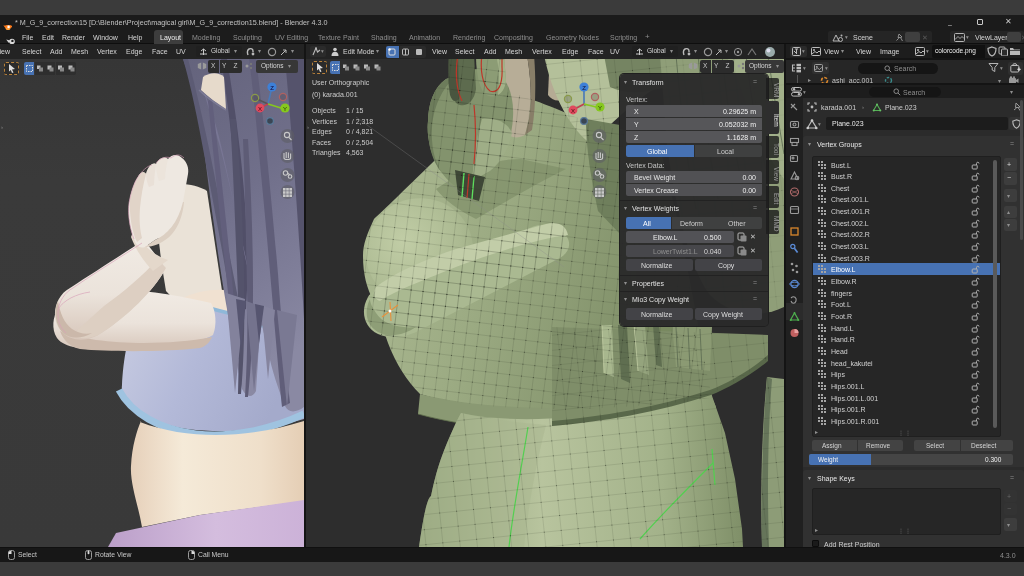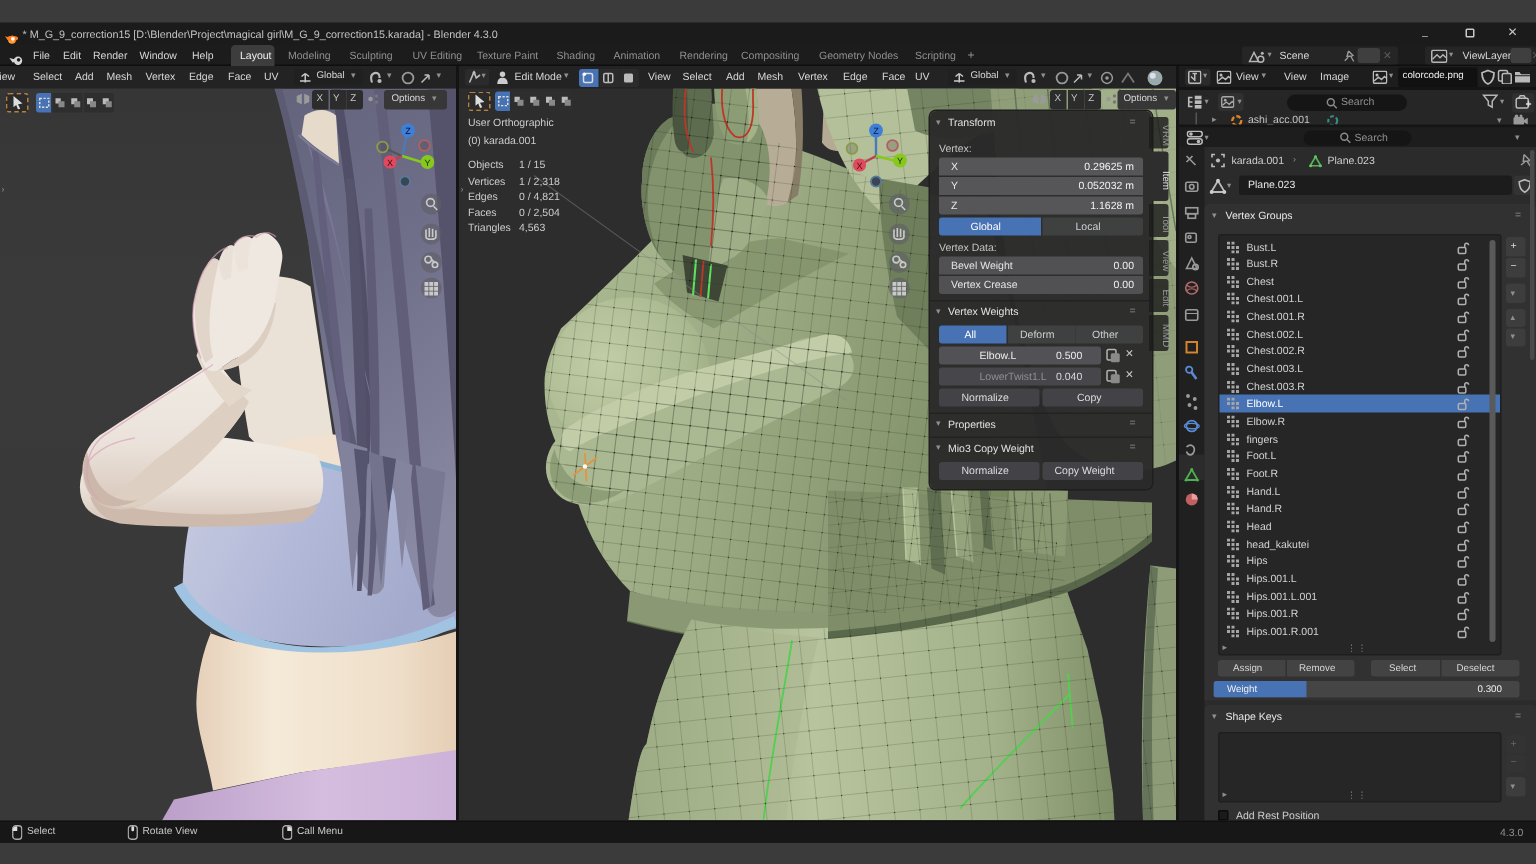--- a/index.html
+++ b/index.html
@@ -14,21 +14,21 @@
 
 <div class="a" style="left:0;top:15px;width:1024px;height:15px;background:#1b1b1b"></div>
 <div class="a" style="left:3px;top:17px;width:9px;height:9px">
 <svg width="9" height="9" viewBox="0 0 9 9">
         <circle cx="5" cy="5.5" r="2.6" fill="#ff9d33"></circle>
         <ellipse cx="5.3" cy="4.6" rx="3.8" ry="1.7" fill="#ff7a1a"></ellipse>
         <circle cx="5.6" cy="4.9" r="1.3" fill="#fff"></circle>
         <path d="M0.3,3.2 L4,4.2 L2.2,5.6 Z" fill="#ff7a1a"></path>
       </svg>
 </div>
-<div class="t" style="left:15px;top:19px;font-size:7.2px;color:#c3c3c3">* M_G_9_correction15 [D:\Blender\Project\magical girl\M_G_9_correction15.karada] - Blender 4.3.0</div>
+<div class="t" style="left:15px;top:19px;font-size:7.2px;color:#c3c3c3">* M_G_9_correction15 [D:\Blender\Project\magical girl\M_G_9_correction15.blend] - Blender 4.3.0</div>
 <div class="t" style="left:948px;top:21px;color:#c9c9c9">–</div>
 <div class="a" style="left:977px;top:19px;width:6px;height:6px;border:1px solid #c9c9c9;border-radius:1px"></div>
 <div class="t" style="left:1005px;top:18px;font-size:8px;color:#c9c9c9">✕</div>
 
 <div class="a" style="left:0;top:30px;width:1024px;height:14px;background:#1c1c1c;border-bottom:1px solid #0e0e0e"></div>
 <div class="a" style="left:6px;top:32px;width:11px;height:9px">
 <svg width="11" height="9" viewBox="0 0 11 9">
         <circle cx="6" cy="4.5" r="2.8" fill="#d8d8d8"></circle>
         <circle cx="6.4" cy="3.9" r="1.2" fill="#1c1c1c"></circle>
         <path d="M0.2,2.6 L5,3.8 L2.6,5.8 Z" fill="#d8d8d8"></path>

